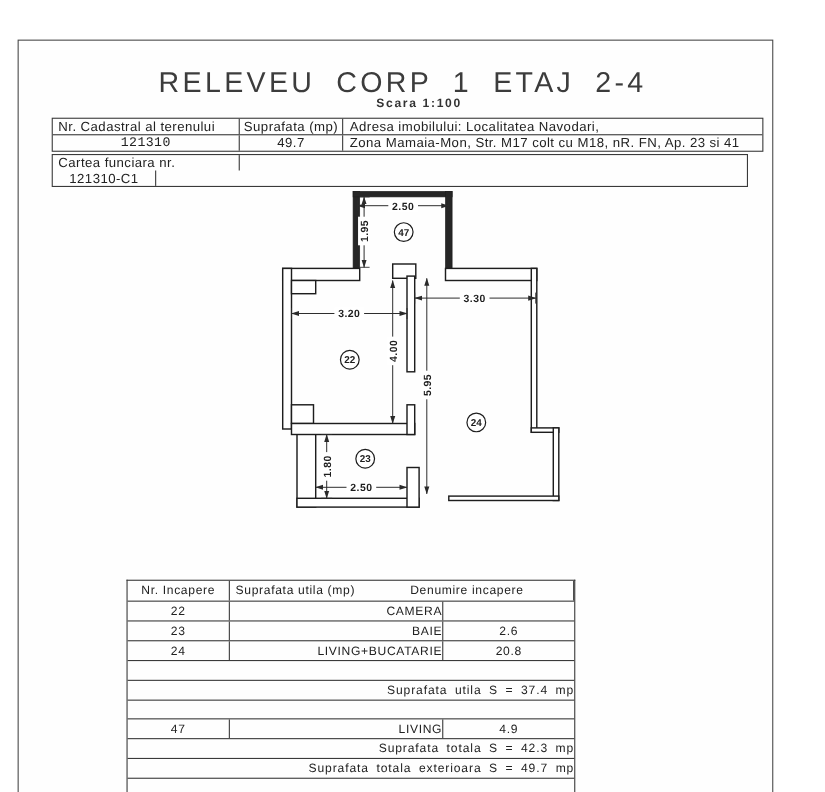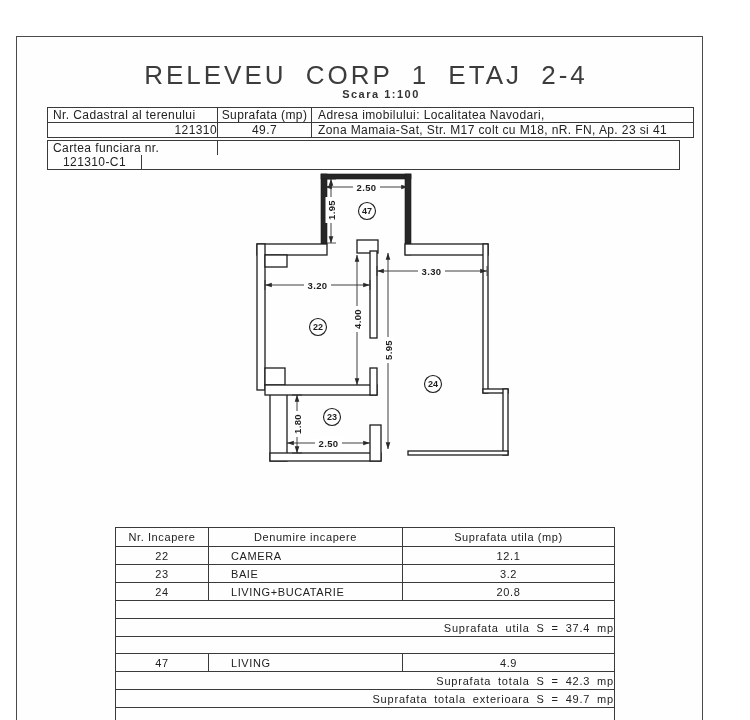--- a/index.html
+++ b/index.html
@@ -24,42 +24,42 @@
     font-size:11px;letter-spacing:1.5px;color:#333;font-weight:bold;padding-left:44px;
   }
   
   .htable{position:absolute;left:47px;top:107px;width:645px;border:1px solid #3a3a3a;}
   .htable .hrow{display:flex;height:14px;}
   .htable .hrow + .hrow{border-top:1px solid #3a3a3a;}
   .hcell{font-size:12px;letter-spacing:.4px;line-height:14px;white-space:nowrap;overflow:hidden;}
   .hc1{width:170px;border-right:1px solid #3a3a3a;padding-left:5px;box-sizing:border-box;}
   .hc2{width:94px;border-right:1px solid #3a3a3a;text-align:center;box-sizing:border-box;}
   .hc3{flex:1;padding-left:6px;box-sizing:border-box;}
-  .hc1.center,.hc3.center{text-align:right;padding-left:0;}
+  .hc1.center,.hc3.center{text-align:center;padding-left:0;font-family:Liberation Mono, monospace;}
   .htable2{position:absolute;left:47px;top:140px;width:631px;border:1px solid #3a3a3a;}
   
   .plan{position:absolute;left:240px;top:168px;width:290px;height:300px;}
   .plan svg{width:100%;height:100%;}
   .wall{fill:#ffffff;stroke:#1d1d1d;stroke-width:1.3;}
   .bwall{fill:#262626;stroke:#1d1d1d;stroke-width:.6;}
   .dimline{stroke:#2a2a2a;stroke-width:.9;}
   .tick{stroke:#2a2a2a;stroke-width:.8;}
   .dimtext{font-family:"Liberation Sans",sans-serif;font-size:9.5px;font-weight:bold;fill:#1e1e1e;letter-spacing:.4px;}
   .dimbg{fill:#ffffff;}
   .roomcircle{fill:#ffffff;stroke:#1d1d1d;stroke-width:1.1;}
   .roomnum{font-family:"Liberation Sans",sans-serif;font-size:9px;font-weight:bold;fill:#1e1e1e;}
   
-  .btable{position:absolute;left:115px;top:527px;width:500px;height:193px;
+  .btable{position:absolute;left:115px;top:527px;width:408px;height:193px;
     border-left:1px solid #3a3a3a;border-right:1px solid #3a3a3a;border-top:1px solid #3a3a3a;
     box-sizing:border-box;}
   .brow{display:flex;box-sizing:border-box;border-bottom:1px solid #3a3a3a;}
   .brow.nob{border-bottom:none;}
   .bcell{font-size:11px;letter-spacing:.6px;box-sizing:border-box;white-space:nowrap;overflow:hidden;}
   .bc1{width:93px;border-right:1px solid #3a3a3a;text-align:center;}
-  .bc2{width:194px;border-right:1px solid #3a3a3a;padding-left:22px;}
+  .bc2{width:194px;border-right:1px solid #3a3a3a;padding-left:22px;text-align:right;}
   .bc3{flex:1;text-align:center;}
   .bfull{flex:1;text-align:right;font-size:11px;letter-spacing:.8px;word-spacing:3px;}
   .h19{height:19px}.h19 .bcell,.h19 .bfull{line-height:19px}
   .h18{height:18px}.h18 .bcell,.h18 .bfull{line-height:18px}
   .h17{height:17px}.h17 .bcell,.h17 .bfull{line-height:17px}
   .h13{height:13px}
 </style>
 </head>
 <body>
 
@@ -70,21 +70,21 @@
 
 <div class="htable">
   <div class="hrow">
     <div class="hcell hc1">Nr. Cadastral al terenului</div>
     <div class="hcell hc2">Suprafata (mp)</div>
     <div class="hcell hc3">Adresa imobilului: Localitatea Navodari,</div>
   </div>
   <div class="hrow">
     <div class="hcell hc1 center">121310</div>
     <div class="hcell hc2">49.7</div>
-    <div class="hcell hc3">Zona Mamaia-Sat, Str. M17 colt cu M18, nR. FN, Ap. 23 si 41</div>
+    <div class="hcell hc3">Zona Mamaia-Mon, Str. M17 colt cu M18, nR. FN, Ap. 23 si 41</div>
   </div>
 </div>
 <div class="htable2">
   <div class="hrow">
     <div class="hcell hc1">Cartea funciara nr.</div>
     <div class="hcell hc2">121310-C1</div>
   </div>
 </div>
 
 <div class="plan">
@@ -194,32 +194,31 @@
   <g>
     <circle class="roomcircle" cx="433" cy="396" r="8.5"></circle>
     <text class="roomnum" x="433" y="399.2" text-anchor="middle">24</text>
   </g>
 </svg>
 </div>
 
 <div class="btable">
   <div class="brow h19">
     <div class="bcell bc1">Nr. Incapere</div>
+    <div class="bcell bc3">Suprafata utila (mp)</div>
     <div class="bcell bc2" style="text-align:center;padding-left:0">Denumire incapere</div>
-    <div class="bcell bc3">Suprafata utila (mp)</div>
   </div>
   <div class="brow h18">
     <div class="bcell bc1">22</div>
     <div class="bcell bc2">CAMERA</div>
-    <div class="bcell bc3">12.1</div>
   </div>
   <div class="brow h18">
     <div class="bcell bc1">23</div>
     <div class="bcell bc2">BAIE</div>
-    <div class="bcell bc3">3.2</div>
+    <div class="bcell bc3">2.6</div>
   </div>
   <div class="brow h18">
     <div class="bcell bc1">24</div>
     <div class="bcell bc2">LIVING+BUCATARIE</div>
     <div class="bcell bc3">20.8</div>
   </div>
   <div class="brow h18">
     <div class="bfull"></div>
   </div>
   <div class="brow h18">

